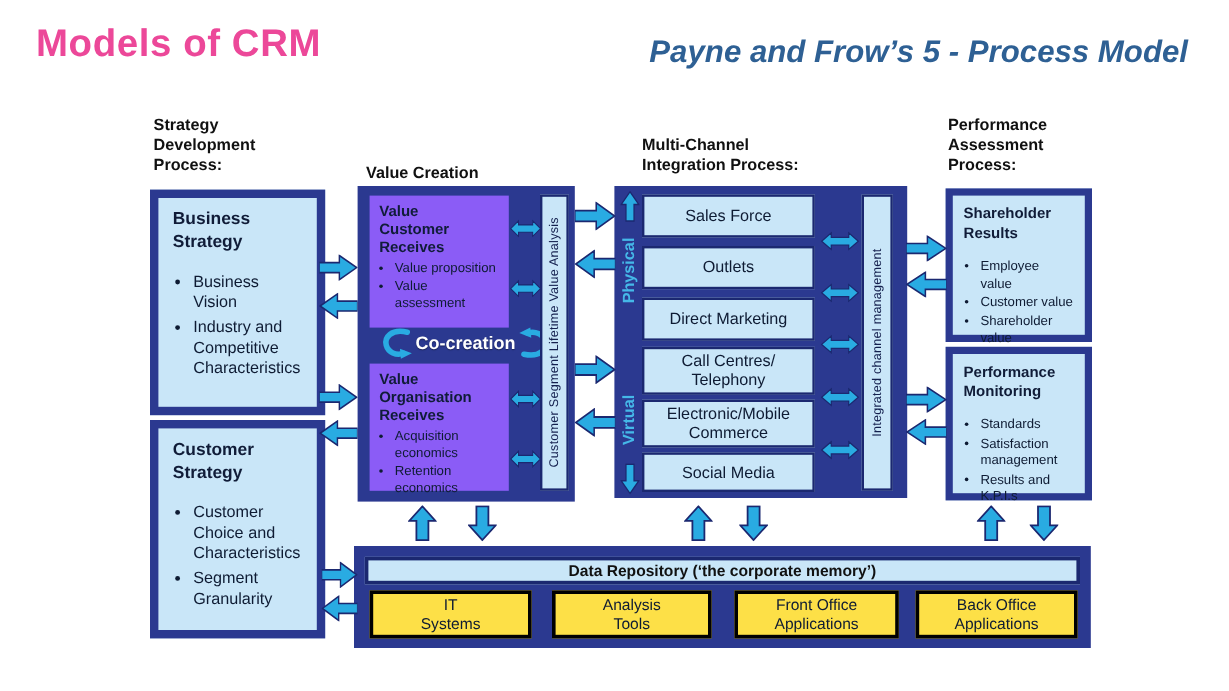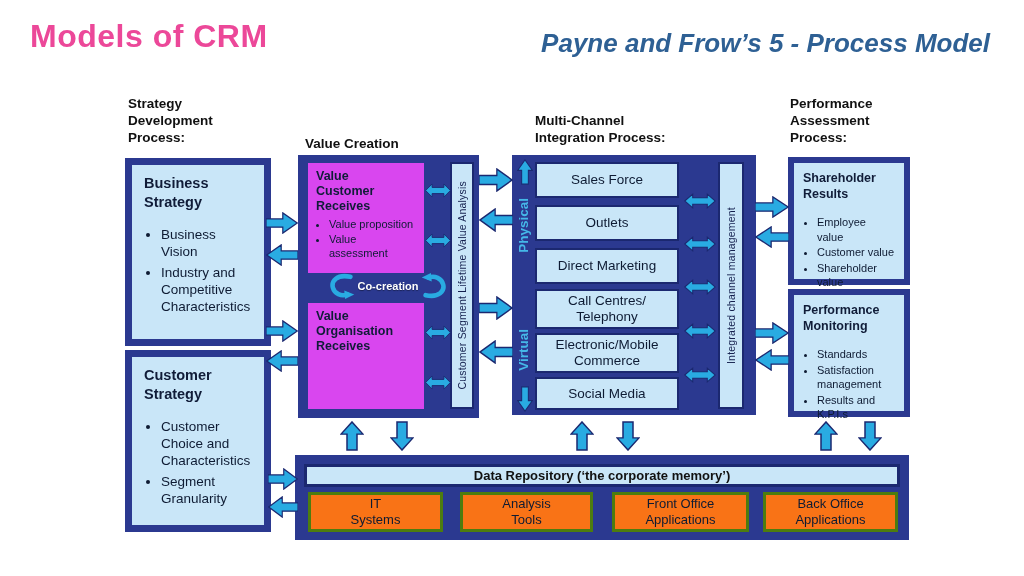--- a/index.html
+++ b/index.html
@@ -11,43 +11,43 @@
   .page-subtitle{color:#2E6094;font-size:26px;font-weight:bold;font-style:italic;}
 
   .col-header{color:#111;font-size:13.5px;font-weight:bold;line-height:17px;}
 
   .panel{background:#2B3990;}
   .bigbox{background:#C9E6F8;border:7px solid #2B3990;box-sizing:border-box;padding:9px 12px;color:#0E1B33;}
   .bigbox .bx-title{font-size:14.5px;font-weight:bold;line-height:19px;color:#101c38;}
   .bigbox ul{margin:14px 0 0;padding-left:17px;font-size:13.5px;line-height:17px;}
   .bigbox li{margin-bottom:4px;}
 
-  .smallbox{background:#d946ef;box-sizing:border-box;padding:6px 8px;color:#0E1B33;}
+  .smallbox{background:#8b5cf6;box-sizing:border-box;padding:6px 8px;color:#0E1B33;}
   .smallbox .bx-title{font-size:12.5px;font-weight:bold;line-height:15px;color:#101c38;}
   .smallbox ul{margin:3px 0 0;padding-left:13px;font-size:11px;line-height:14px;}
   .smallbox li{margin-bottom:1px;}
 
   .perfbox{background:#C9E6F8;border:6px solid #2B3990;box-sizing:border-box;padding:7px 9px;color:#0E1B33;}
   .perfbox .bx-title{font-size:12.5px;font-weight:bold;line-height:16px;color:#101c38;}
   .perfbox ul{margin:13px 0 0;padding-left:14px;font-size:11px;line-height:14.5px;}
   .perfbox li{margin-bottom:1px;}
 
   .chanbox{background:#C9E6F8;border:2px solid #1B2870;box-sizing:border-box;display:flex;align-items:center;justify-content:center;text-align:center;font-size:13.5px;line-height:16px;color:#0E1B33;}
 
   .vbar{background:#C9E6F8;border:2px solid #1B2870;box-sizing:border-box;display:flex;align-items:center;justify-content:center;}
   .vtext{writing-mode:vertical-rl;transform:rotate(180deg);font-size:10.5px;color:#14204e;letter-spacing:.2px;text-align:center;}
 
   .vlabel{display:flex;align-items:center;justify-content:center;}
   .vlabel span{writing-mode:vertical-rl;transform:rotate(180deg);font-size:13.5px;font-weight:bold;color:#45B8E8;}
 
   .repo-title{background:#C9E6F8;border:3px solid #1B2870;box-sizing:border-box;display:flex;align-items:center;justify-content:center;font-size:13px;font-weight:bold;color:#111;}
-  .repo-box{background:#f97316;border:3px solid #4d7c0f;box-sizing:border-box;display:flex;align-items:center;justify-content:center;text-align:center;font-size:13px;line-height:16px;color:#0E1B33;}
+  .repo-box{background:#fde047;border:3px solid #000000;box-sizing:border-box;display:flex;align-items:center;justify-content:center;text-align:center;font-size:13px;line-height:16px;color:#0E1B33;}
 
   .cocreate{display:flex;align-items:center;justify-content:center;gap:2px;}
-  .cocreate .txt{color:#fff;font-size:11px;font-weight:bold;text-shadow:0 1px 1px rgba(0,0,0,.4);}
+  .cocreate .txt{color:#fff;font-size:15px;font-weight:bold;text-shadow:0 1px 1px rgba(0,0,0,.4);}
 
   [data-arrow] svg{display:block;width:100%;height:100%;}
 </style>
 </head>
 <body>
 
 <div id="canvas">
 
   <div class="abs page-title ml" style="left:30px;top:18px;">Models of CRM</div>
   <div class="abs page-subtitle" style="right:34px;top:28px;">Payne and Frow’s 5 - Process Model</div>
@@ -102,20 +102,24 @@
         <svg viewBox="0 0 34 34">
           <path d="M6 29 C 24 33, 31 23, 29 15 C 27 7, 18 3, 10 6" fill="none" stroke="#29ABE2" stroke-width="6" stroke-linecap="round"></path>
           <polygon points="14,11 1,6 13,0" fill="#29ABE2"></polygon>
         </svg>
       </span>
   </div>
   <div class="abs smallbox" style="left:308px;top:303px;width:116px;height:106px;">
     <div class="bx-title ml">Value
 Organisation
 Receives</div>
+    <ul>
+      <li>Acquisition economics</li>
+      <li>Retention economics</li>
+    </ul>
   </div>
   <div class="abs vbar" style="left:450px;top:162px;width:24px;height:247px;">
     <span class="vtext">Customer Segment Lifetime Value Analysis</span>
   </div>
 
   <div class="abs panel" style="left:512px;top:155px;width:244px;height:260px;"></div>
   <div class="abs" data-arrow="up" style="left:517px;top:159px;width:16px;height:26px;">
       <svg viewBox="0 0 24 32" preserveAspectRatio="none">
         <polygon points="12,1 23,14 17,14 17,31 7,31 7,14 1,14" fill="#29ABE2" stroke="#1B2870" stroke-width="1.5"></polygon>
       </svg>

